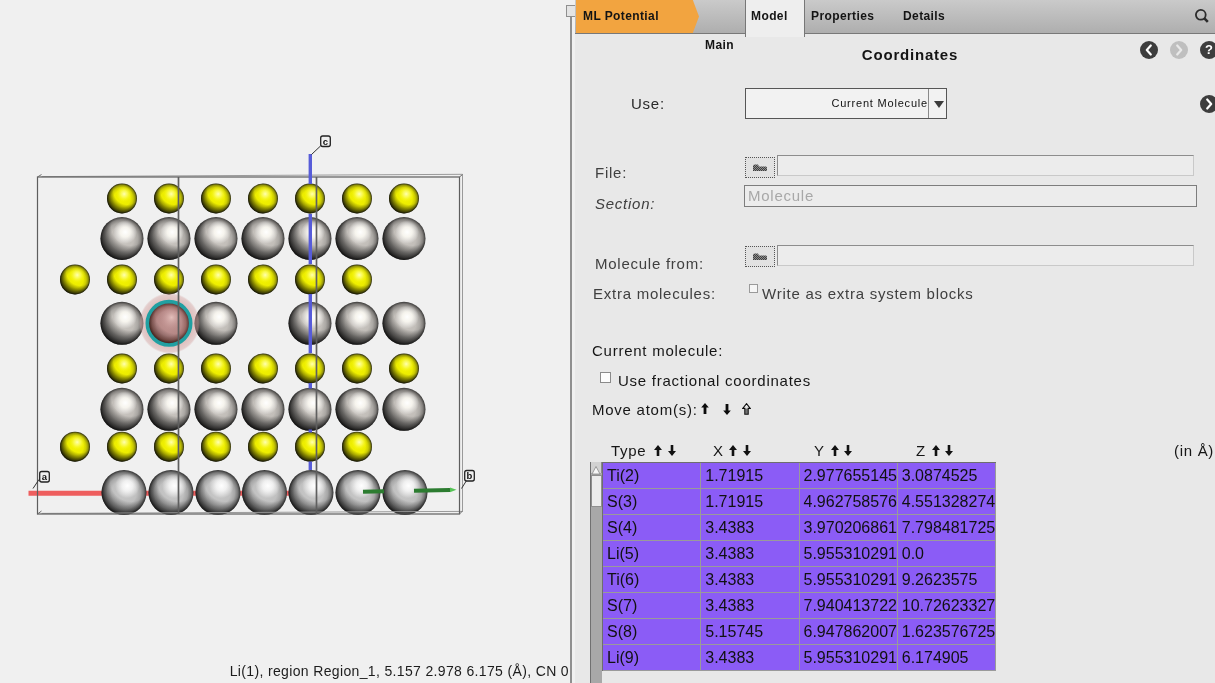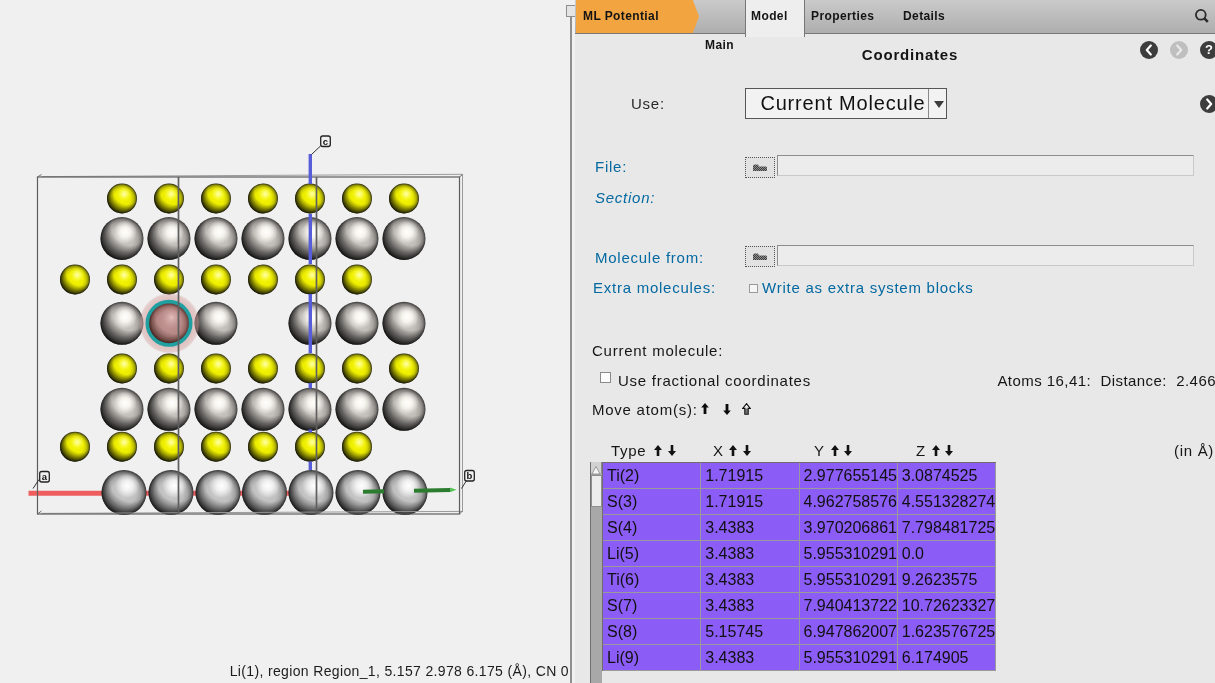--- a/index.html
+++ b/index.html
@@ -9,21 +9,21 @@
   #mol{display:block;}
   #status{left:0;top:663px;width:569px;text-align:right;font-size:14px;letter-spacing:0.35px;color:#1c1c1c;}
   #divider{left:570px;top:8px;width:2px;height:675px;background:#8f8f8f;}
   #sash{left:566px;top:5px;width:10px;height:10px;background:#e4e4e4;border:1px solid #8f8f8f;}
   #panel{left:575px;top:0;width:640px;height:683px;background:#e8e8e8;}
   #tabbar{left:0;top:0;width:640px;height:33px;background:linear-gradient(#cacaca,#aeaeae);border-bottom:1px solid #787878;}
   .tablabel{position:absolute;top:0;height:33px;line-height:33px;font-weight:bold;font-size:12px;color:#141414;letter-spacing:0.4px;}
   #tab-orange{position:absolute;left:1px;top:0;width:123px;height:33px;background:#f2a440;clip-path:polygon(0 0,95% 0,100% 50%,95% 100%,0 100%);}
   #tab-model{position:absolute;left:170px;top:0;width:58px;height:37px;background:#eeeeee;border-left:1px solid #777;border-right:1px solid #777;}
   .lab{font-size:15px;color:#2a2a2a;letter-spacing:0.75px;}
-  .dis{color:#0369a1;}
+  .dis{color:#404040;margin-top:6px;}
   .navcirc{border-radius:50%;width:18px;height:18px;text-align:center;color:#fff;}
   .fld{background:#ececec;border-top:1px solid #8d8d8d;border-left:1px solid #8d8d8d;border-bottom:1px solid #c9c9c9;border-right:1px solid #c9c9c9;}
   .folderbtn{width:28px;height:19px;background:#e2e2e2;border:1px dotted #555;}
   .folderbtn svg{position:absolute;left:6px;top:5px;}
   #coordtable{border-collapse:separate;border-spacing:0;table-layout:fixed;width:394px;font-size:16px;color:#111;border-top:1px solid #6e6e6e;border-left:1px solid #6e6e6e;}
   #coordtable td{box-sizing:border-box;height:26px;padding:0 0 0 4px;border-right:1px solid #9a9a9a;border-bottom:1px solid #9a9a9a;overflow:hidden;white-space:nowrap;background:#8b5cf6;}
   #coordtable tr.yel td{background:#f7f700;}
 </style>
 </head>
 <body>
@@ -342,40 +342,41 @@
           <path d="M7.2 4.5 L11.2 9 L7.2 13.5" stroke="#e9e9e9" stroke-width="2.2" fill="none" stroke-linecap="round" stroke-linejoin="round"></path>
         </svg></div>
     <div class="abs navcirc" style="left:618px;top:8px;background:#3d3d3d;font-size:13px;font-weight:bold;line-height:18px;">?</div>
     <div class="abs navcirc" style="left:618px;top:62px;background:#3d3d3d;">
       <svg width="18" height="18">
           <path d="M7.2 4.5 L11.2 9 L7.2 13.5" stroke="#fff" stroke-width="2.2" fill="none" stroke-linecap="round" stroke-linejoin="round"></path>
         </svg></div>
 
     <div class="abs lab" style="left:10px;top:62px;margin-left:39px;">Use:</div>
     <div class="abs" style="left:163px;top:55px;width:200px;height:29px;background:#f2f2f2;border:1px solid #565656;">
-      <div class="abs" style="left:12px;top:0;width:170px;height:29px;line-height:29px;text-align:center;font-size:20px;letter-spacing:0.8px;color:#111;">Current Molecule</div>
+      <div class="abs" style="left:12px;top:0;width:170px;height:29px;line-height:29px;text-align:right;font-size:11px;letter-spacing:0.8px;color:#111;">Current Molecule</div>
       <div class="abs" style="left:182px;top:0;width:1px;height:29px;background:#8a8a8a;"></div>
       <div class="abs" style="left:188px;top:12px;width:0;height:0;border-left:5px solid transparent;border-right:5px solid transparent;border-top:7px solid #3c3c3c;"></div>
     </div>
 
     <div class="abs lab dis" style="left:13px;top:125px;">File:</div>
     <div class="abs folderbtn" style="left:163px;top:124px;">
         <svg width="16" height="9">
           <defs>
             <pattern id="dith" width="2" height="2" patternUnits="userSpaceOnUse">
               <rect width="2" height="2" fill="#8d8d8d"></rect>
               <rect width="1" height="1" fill="#3f3f3f"></rect>
               <rect x="1" y="1" width="1" height="1" fill="#3f3f3f"></rect>
             </pattern>
           </defs>
           <path d="M1 3 Q1 1.5 2.5 1.5 L6 1.5 L7 3.5 L14 3.5 Q15 3.5 15 5 L15 8 L1 8 Z" fill="url(#dith)"></path>
         </svg>
       </div>
     <div class="abs fld" style="left:195px;top:122px;width:415px;height:19px;"></div>
     <div class="abs lab dis" style="left:13px;top:156px;font-style:italic;">Section:</div>
+    <div class="abs fld" style="left:162px;top:152px;width:448px;height:20px;font-size:15px;letter-spacing:0.75px;color:#a8a8a8;line-height:20px;padding-left:3px;border-color:#7d7d7d;">Molecule</div>
 
     <div class="abs lab dis" style="left:13px;top:216px;">Molecule from:</div>
     <div class="abs folderbtn" style="left:163px;top:213px;">
         <svg width="16" height="9">
           <defs>
             <pattern id="dith2" width="2" height="2" patternUnits="userSpaceOnUse">
               <rect width="2" height="2" fill="#8d8d8d"></rect>
               <rect width="1" height="1" fill="#3f3f3f"></rect>
               <rect x="1" y="1" width="1" height="1" fill="#3f3f3f"></rect>
             </pattern>
@@ -384,21 +385,20 @@
         </svg>
       </div>
     <div class="abs fld" style="left:195px;top:212px;width:415px;height:19px;"></div>
     <div class="abs lab dis" style="left:11px;top:246px;">Extra molecules:</div>
     <div class="abs" style="left:167px;top:251px;width:7px;height:7px;border:1px solid #9a9a9a;background:#f6f6f6;"></div>
     <div class="abs lab dis" style="left:180px;top:246px;">Write as extra system blocks</div>
 
     <div class="abs lab" style="left:10px;top:309px;color:#161616;">Current molecule:</div>
     <div class="abs" style="left:18px;top:339px;width:9px;height:9px;border:1px solid #8a8a8a;background:#fcfcfc;"></div>
     <div class="abs lab" style="left:36px;top:339px;color:#161616;">Use fractional coordinates</div>
-    <div class="abs lab" style="right:6px;top:339px;color:#161616;letter-spacing:0.45px;">Atoms 16,41:&nbsp; Distance:&nbsp; 2.466</div>
     <div class="abs lab" style="left:10px;top:368px;color:#161616;">Move atom(s):</div>
     <svg class="abs" style="left:119px;top:370px;" width="8" height="12">
         <path d="M4 0 L7.8 4.6 L5.4 4.6 L5.4 11 L2.6 11 L2.6 4.6 L0.2 4.6 Z" fill="#0c0c0c"></path>
       </svg>
     <svg class="abs" style="left:141px;top:371px;" width="8" height="12">
         <path d="M4 11 L7.8 6.4 L5.4 6.4 L5.4 0 L2.6 0 L2.6 6.4 L0.2 6.4 Z" fill="#0c0c0c"></path>
       </svg>
     <svg class="abs" style="left:160px;top:370px;" width="9" height="12">
         <path d="M4.5 0.7 L8.3 5.4 L6.2 5.4 L6.2 11.3 L2.8 11.3 L2.8 5.4 L0.7 5.4 Z" fill="none" stroke="#0c0c0c" stroke-width="1.1"></path>
         <path d="M3.9 5.6 L3.9 11 M5.1 5.6 L5.1 11" stroke="#0c0c0c" stroke-width="0.8"></path>

